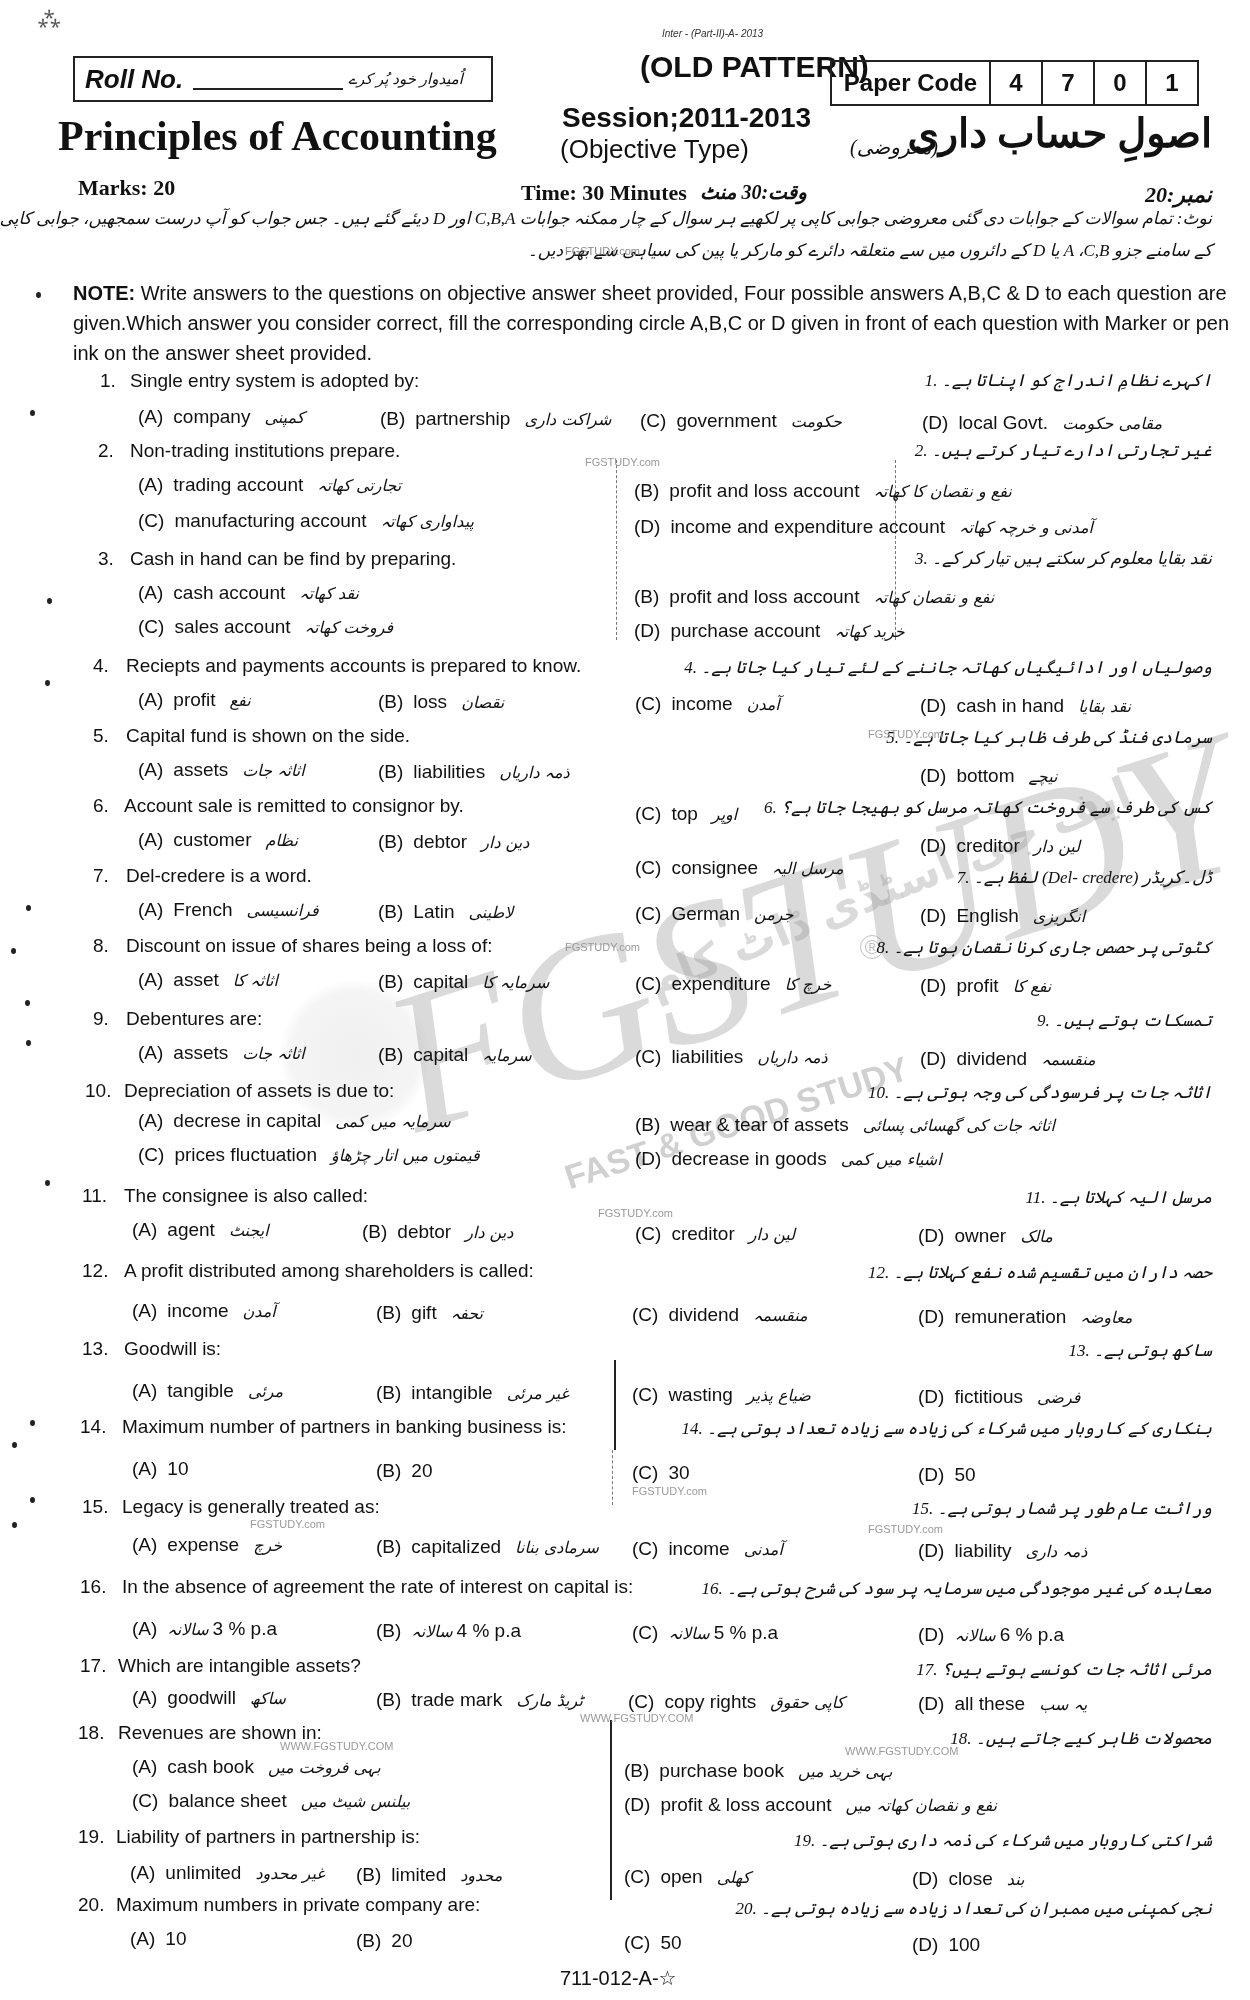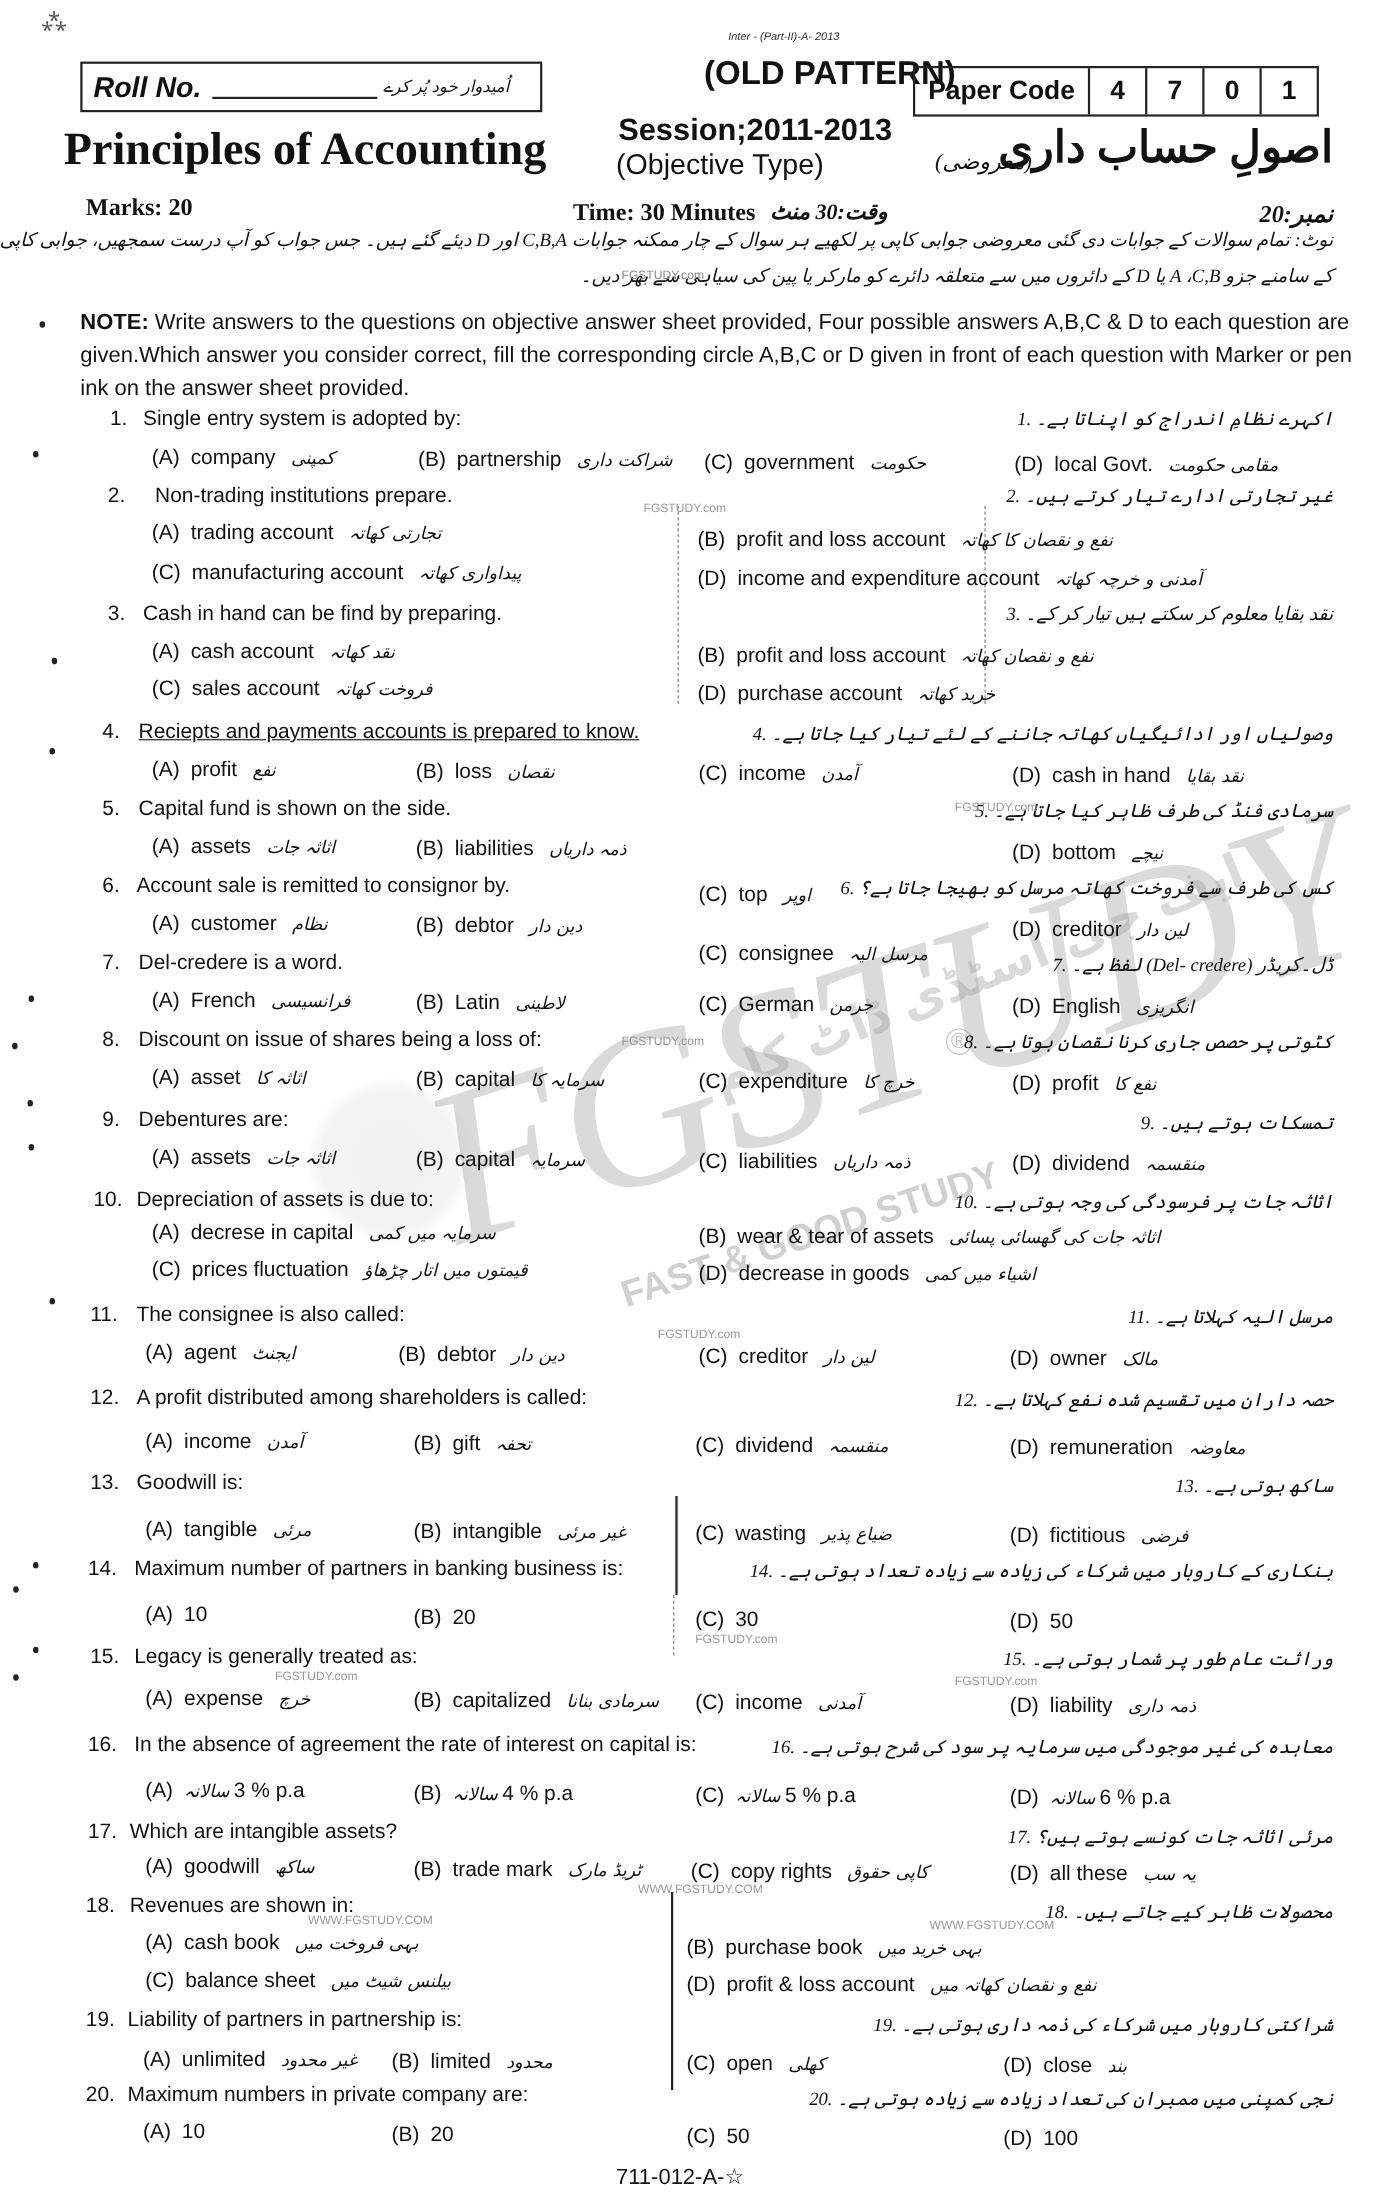--- a/index.html
+++ b/index.html
@@ -137,42 +137,42 @@
   <span class="txt" style="left:130px; top:0;">Single entry system is adopted by:</span>
   <span class="ur-q urdu" style="top:0;"><span>اکہرے نظامِ اندراج کو اپناتا ہے۔</span> <span>.1</span></span>
   <span class="opt" style="left:138px; top:36px;"><span class="ol">(A)</span><span>company</span><span class="ou">کمپنی</span></span>
   <span class="opt" style="left:380px; top:38px;"><span class="ol">(B)</span><span>partnership</span><span class="ou">شراکت داری</span></span>
   <span class="opt" style="left:640px; top:40px;"><span class="ol">(C)</span><span>government</span><span class="ou">حکومت</span></span>
   <span class="opt" style="left:922px; top:42px;"><span class="ol">(D)</span><span>local Govt.</span><span class="ou">مقامی حکومت</span></span>
 </div>
 
 <div class="q" style="top:440px;">
   <span class="num" style="left:98px; top:0;">2.</span>
-  <span class="txt" style="left:130px; top:0;margin-left:11px;">Non-trading institutions prepare.</span>
+  <span class="txt" style="left:130px; top:0;">Non-trading institutions prepare.</span>
   <span class="ur-q urdu" style="top:0;"><span>غیر تجارتی ادارے تیار کرتے ہیں۔</span> <span>.2</span></span>
   <span class="opt" style="left:138px; top:34px;"><span class="ol">(A)</span><span>trading account</span><span class="ou">تجارتی کھاتہ</span></span>
   <span class="opt" style="left:634px; top:40px;"><span class="ol">(B)</span><span>profit and loss account</span><span class="ou">نفع و نقصان کا کھاتہ</span></span>
   <span class="opt" style="left:138px; top:70px;"><span class="ol">(C)</span><span>manufacturing account</span><span class="ou">پیداواری کھاتہ</span></span>
   <span class="opt" style="left:634px; top:76px;"><span class="ol">(D)</span><span>income and expenditure account</span><span class="ou">آمدنی و خرچہ کھاتہ</span></span>
 </div>
 <div class="wm-text" style="left:585px; top:456px;">FGSTUDY.com</div>
 
 <div class="q" style="top:548px;">
   <span class="num" style="left:98px; top:0;">3.</span>
   <span class="txt" style="left:130px; top:0;">Cash in hand can be find by preparing.</span>
   <span class="ur-q urdu" style="top:0;"><span>نقد بقایا معلوم کر سکتے ہیں تیار کر کے۔</span> <span>.3</span></span>
   <span class="opt" style="left:138px; top:34px;"><span class="ol">(A)</span><span>cash account</span><span class="ou">نقد کھاتہ</span></span>
   <span class="opt" style="left:634px; top:38px;"><span class="ol">(B)</span><span>profit and loss account</span><span class="ou">نفع و نقصان کھاتہ</span></span>
   <span class="opt" style="left:138px; top:68px;"><span class="ol">(C)</span><span>sales account</span><span class="ou">فروخت کھاتہ</span></span>
   <span class="opt" style="left:634px; top:72px;"><span class="ol">(D)</span><span>purchase account</span><span class="ou">خرید کھاتہ</span></span>
 </div>
 
 <div class="q" style="top:655px;">
   <span class="num" style="left:93px; top:0;">4.</span>
-  <span class="txt" style="left:126px; top:0;text-decoration:underline;">Reciepts and payments accounts is prepared to know.</span>
+  <span class="txt" style="left:126px; top:0;">Reciepts and payments accounts is prepared to know.</span>
   <span class="ur-q urdu" style="top:2px;"><span>وصولیاں اور ادائیگیاں کھاتہ جاننے کے لئے تیار کیا جاتا ہے۔</span> <span>.4</span></span>
   <span class="opt" style="left:138px; top:34px;"><span class="ol">(A)</span><span>profit</span><span class="ou">نفع</span></span>
   <span class="opt" style="left:378px; top:36px;"><span class="ol">(B)</span><span>loss</span><span class="ou">نقصان</span></span>
   <span class="opt" style="left:635px; top:38px;"><span class="ol">(C)</span><span>income</span><span class="ou">آمدن</span></span>
   <span class="opt" style="left:920px; top:40px;"><span class="ol">(D)</span><span>cash in hand</span><span class="ou">نقد بقایا</span></span>
 </div>
 
 <div class="q" style="top:725px;">
   <span class="num" style="left:93px; top:0;">5.</span>
   <span class="txt" style="left:126px; top:0;">Capital fund is shown on the side.</span>

